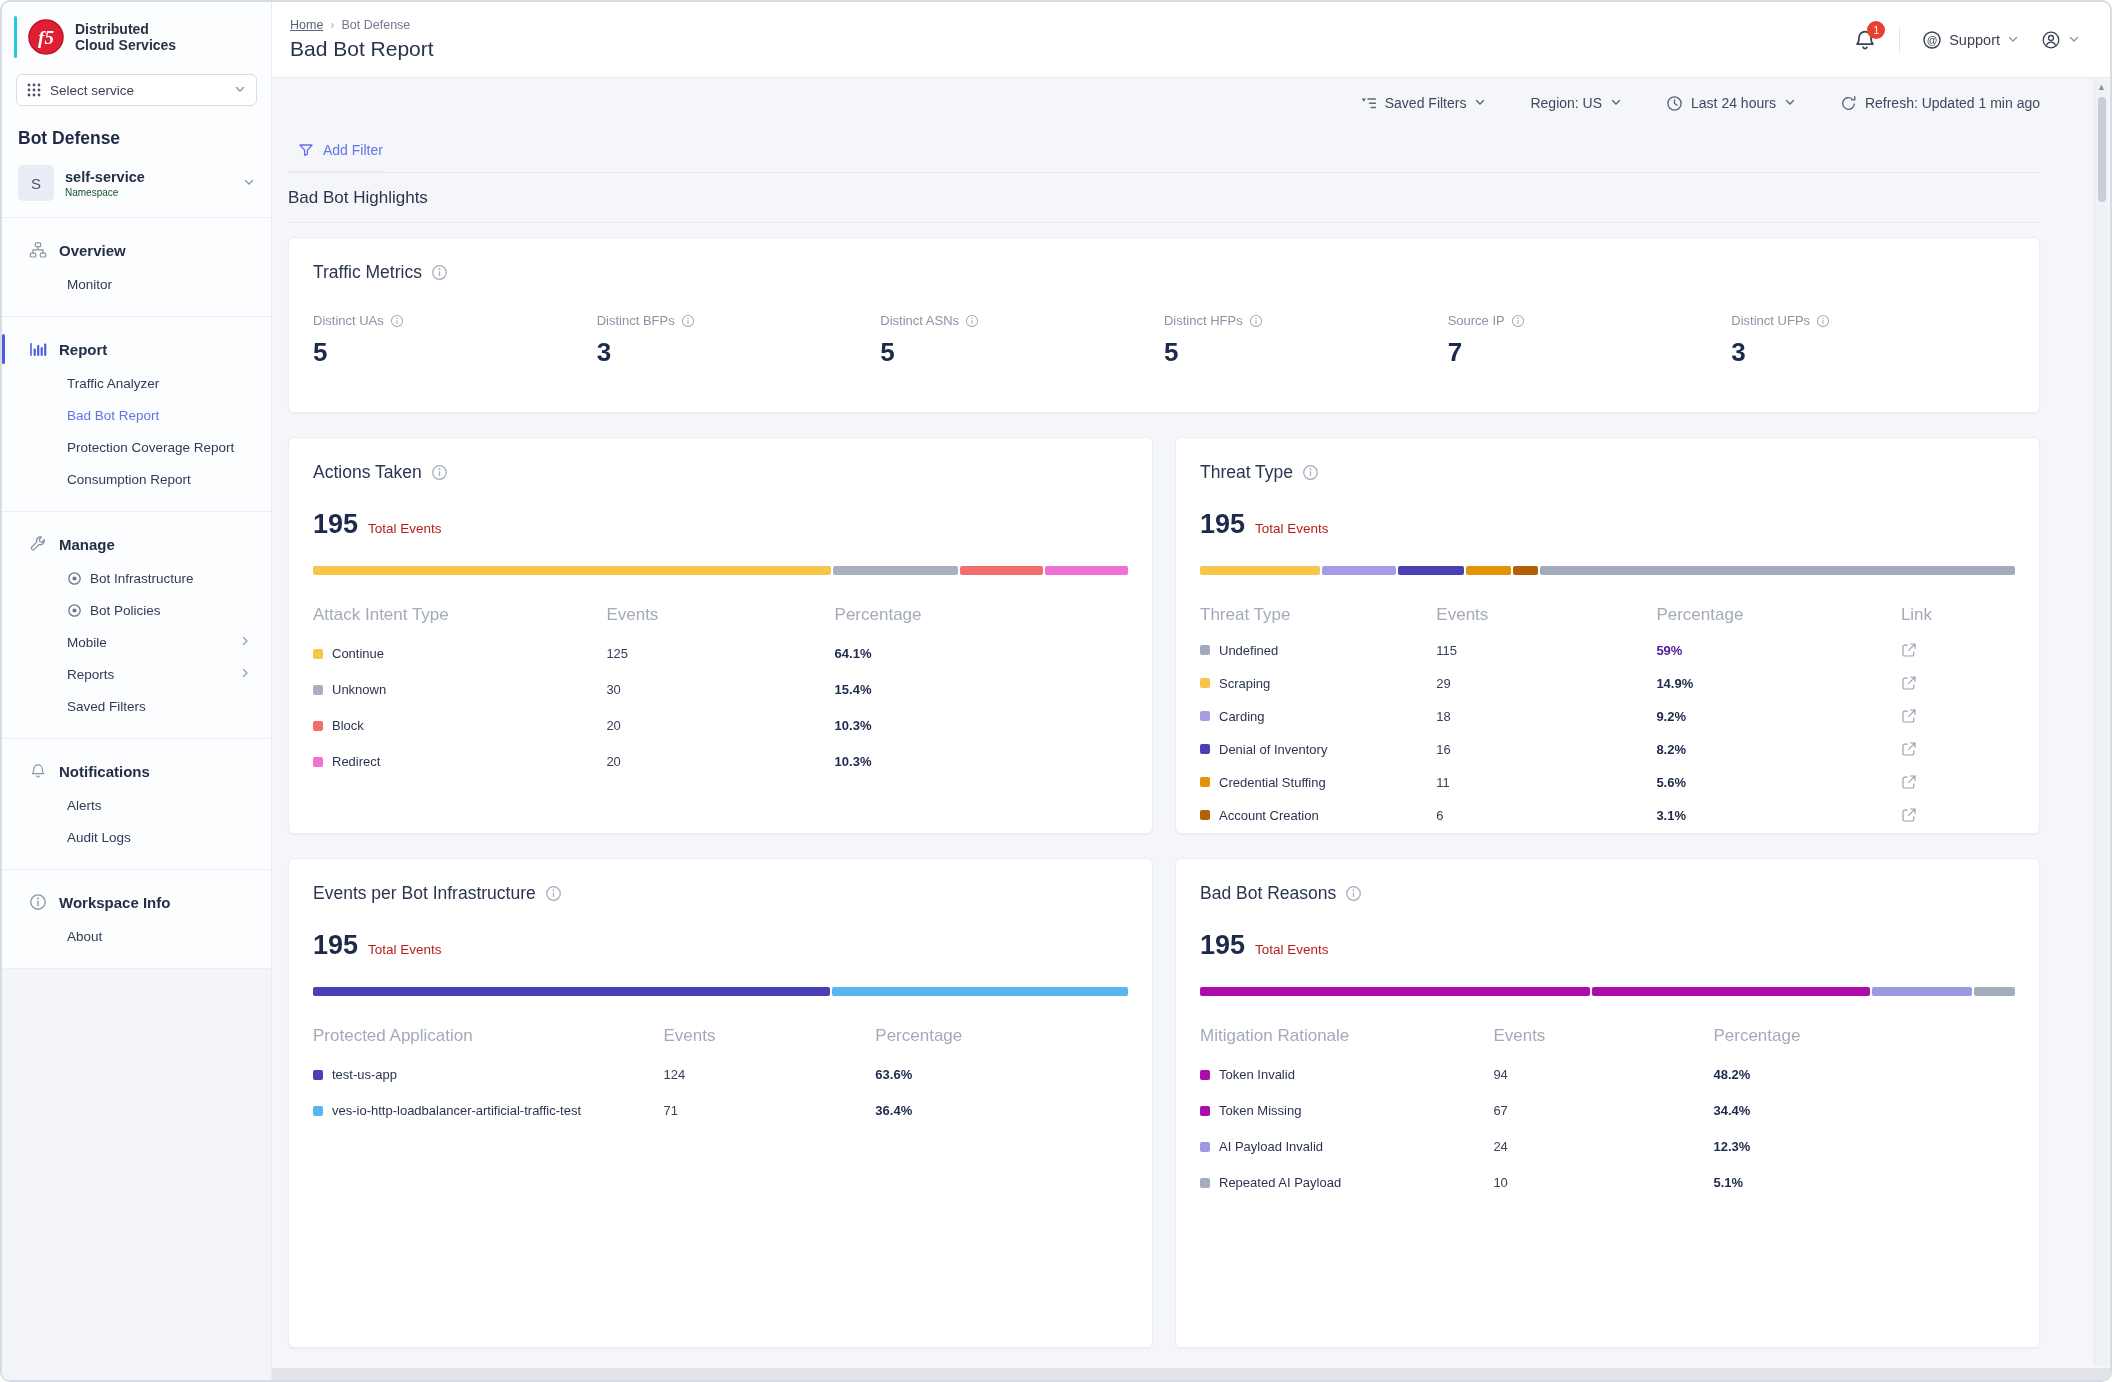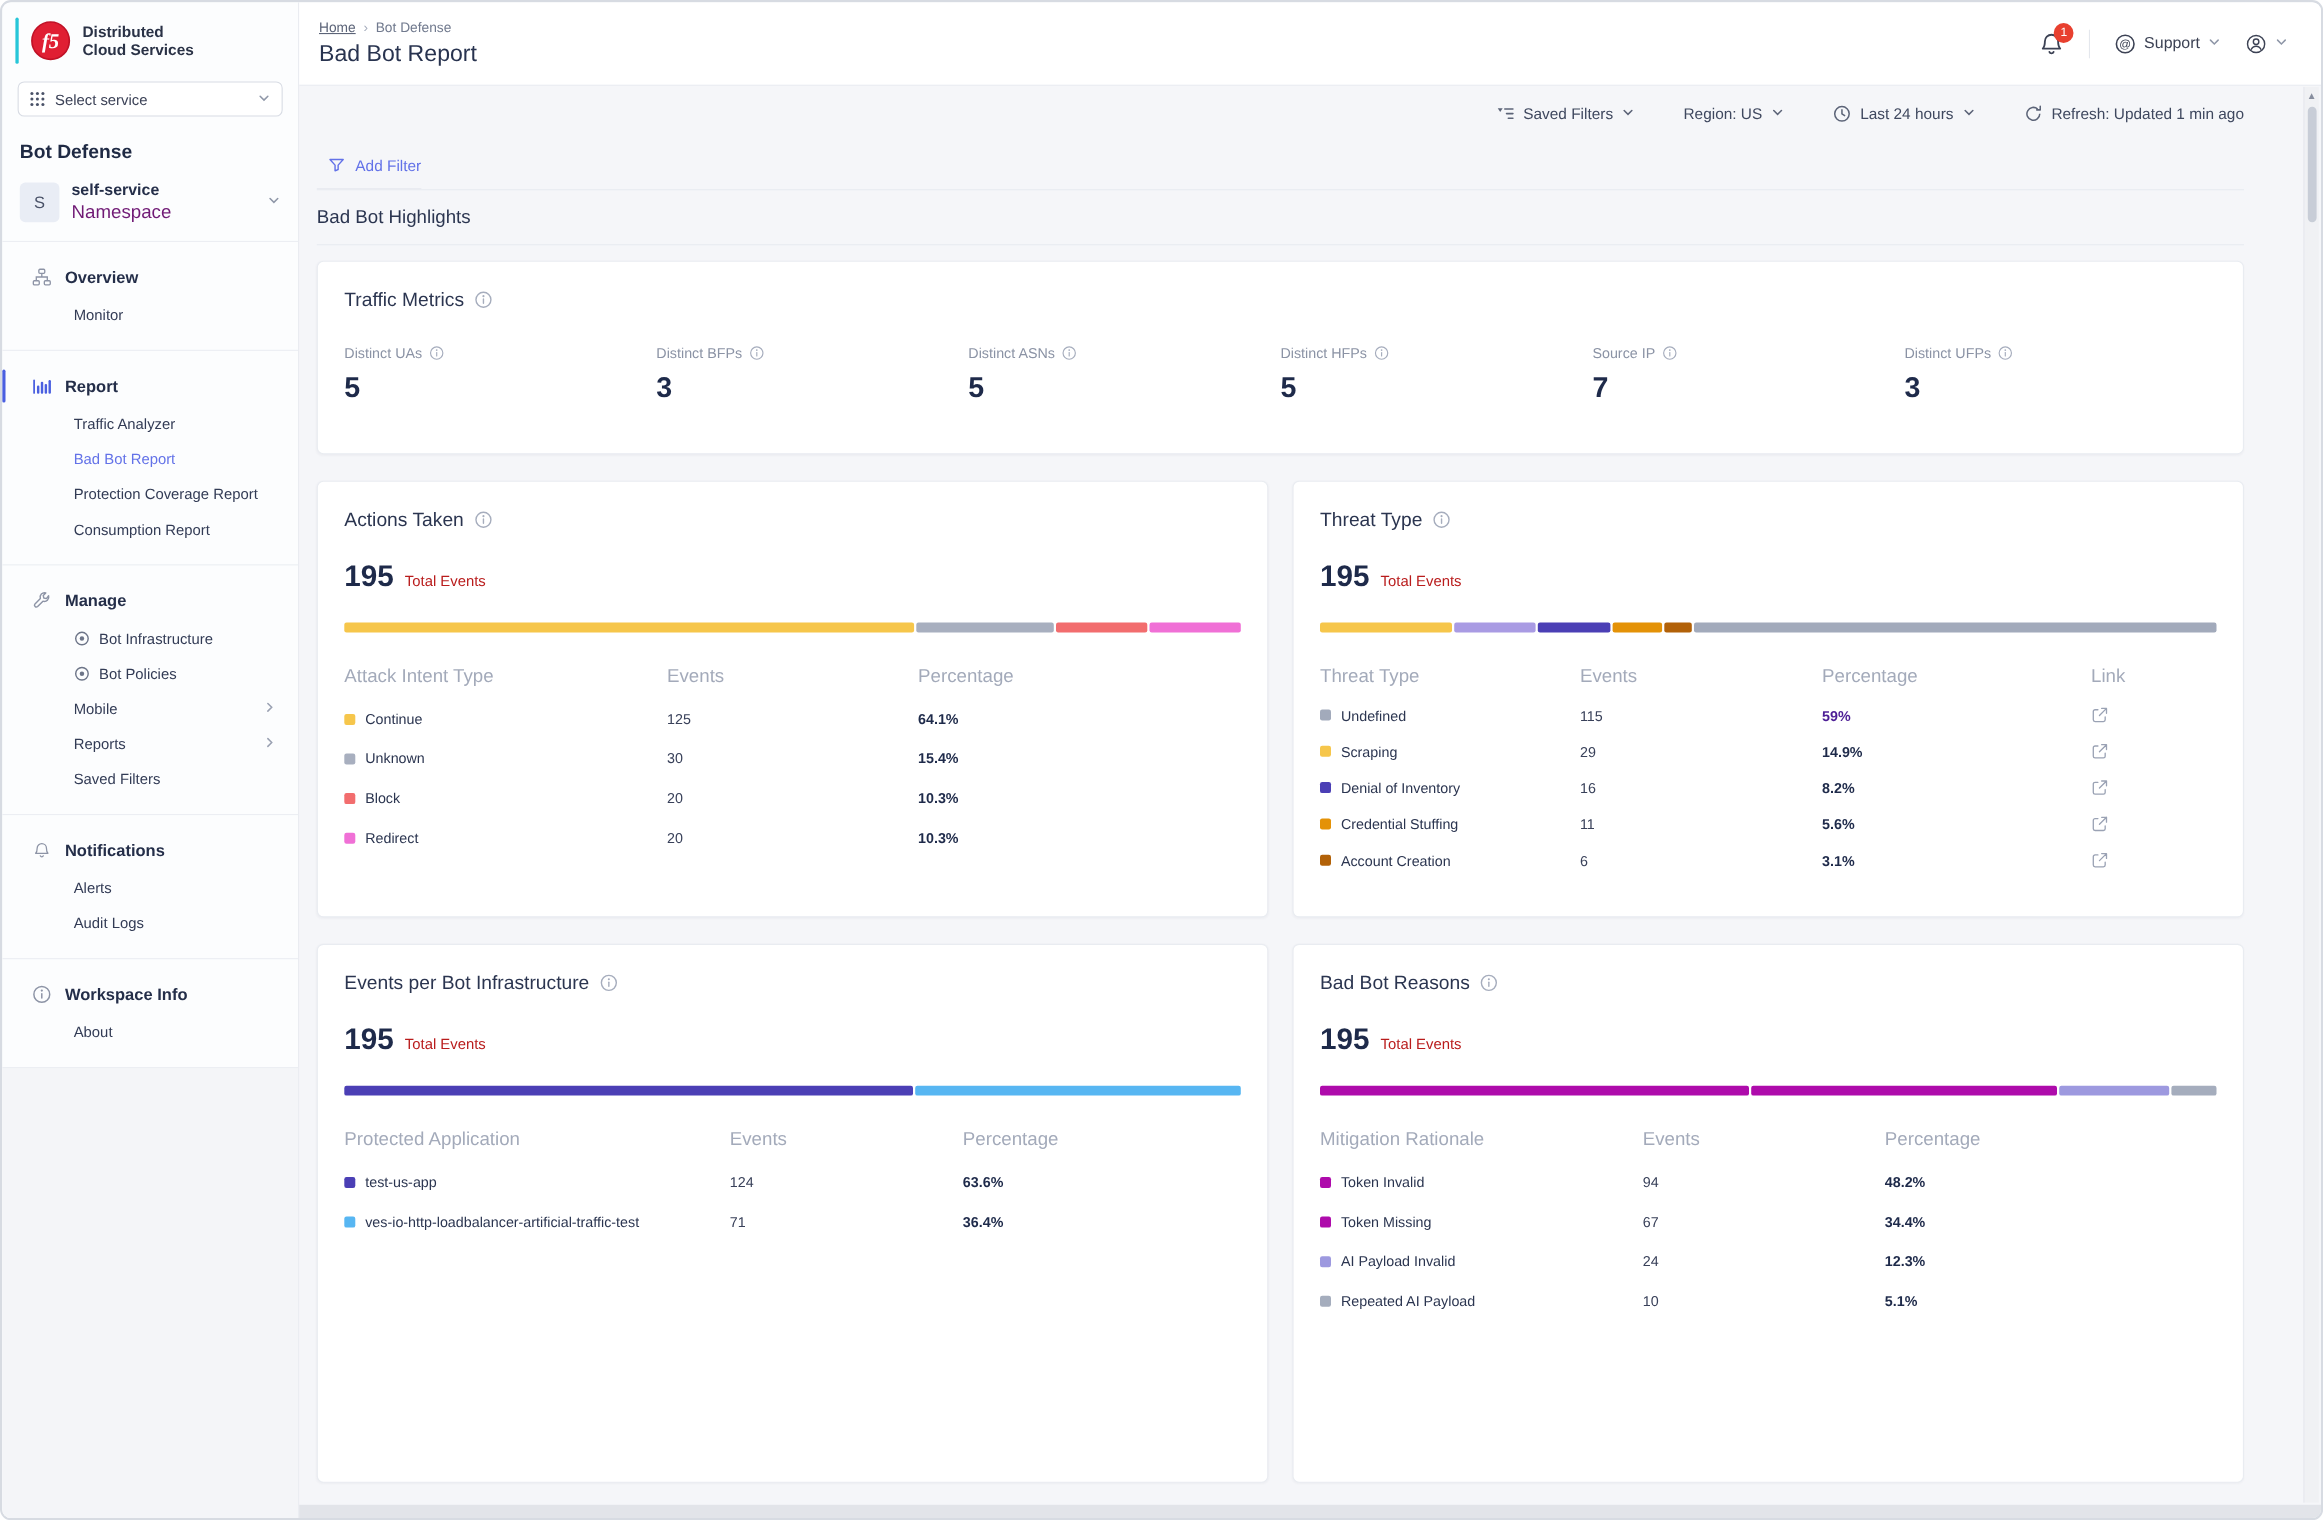--- a/index.html
+++ b/index.html
@@ -10,21 +10,21 @@
   .logo-row{display:flex;align-items:center;gap:9px;padding:14px 14px 10px 12px;}
   .logo-accent{width:3px;height:42px;background:#27c6d8;border-radius:2px;}
   .f5-badge{width:40px;height:40px;flex:0 0 auto;}
   .brand-text{font-size:14px;font-weight:bold;color:#2a3246;line-height:1.15;}
   .select-service{margin:6px 14px 14px 14px;height:32px;border:1px solid #d8dce4;border-radius:6px;background:#fff;display:flex;align-items:center;gap:9px;padding:0 10px;color:#3c4257;font-size:13.5px;cursor:pointer;}
   .select-service .chev{margin-left:auto;color:#8f97a8;}
   .ws-title{padding:8px 16px 6px 16px;font-size:17.5px;font-weight:bold;color:#1f2a44;}
   .ns-row{display:flex;align-items:center;gap:11px;padding:10px 16px 16px 16px;cursor:pointer;}
   .ns-avatar{width:36px;height:36px;border-radius:5px;background:#e9edf5;color:#4a5268;display:flex;align-items:center;justify-content:center;font-size:15px;}
   .ns-name{font-size:14.5px;font-weight:bold;color:#242e49;}
-  .ns-type{font-size:17px;color:#701a75;margin-top:2px;}
+  .ns-type{font-size:10px;color:#14532d;margin-top:2px;}
   .ns-row .chev{margin-left:auto;color:#8f97a8;}
   .side-nav{flex:0 0 auto;}
   .side-section{padding:14px 0 16px 0;border-top:1px solid #eceef3;position:relative;}
   .side-head{display:flex;align-items:center;gap:12px;height:36px;padding:0 16px 0 26px;cursor:pointer;position:relative;}
   .side-head .abar{position:absolute;left:0;top:3px;bottom:3px;width:3px;border-radius:2px;background:transparent;}
   .side-section.active .side-head .abar{background:#4a5fe0;}
   .sicon{width:19px;height:19px;color:#8d94a6;display:flex;align-items:center;justify-content:center;}
   .sicon.blue{color:#4a5fe0;}
   .sicon svg{width:18px;height:18px;}
   .slbl{font-size:15px;font-weight:bold;color:#242e49;}
@@ -564,20 +564,34 @@
               <div class="cell-pct" style="">14.9%</div>
               <div class="cell-lnk">
                 <svg viewBox="0 0 16 16" fill="none" stroke="currentColor" stroke-width="1.2" stroke-linecap="round" stroke-linejoin="round">
                   <path d="M6.2 3.2H3.6A1.6 1.6 0 0 0 2 4.8v7.6A1.6 1.6 0 0 0 3.6 14h7.6a1.6 1.6 0 0 0 1.6-1.6V9.8"></path>
                   <path d="M9.6 2H14v4.4M14 2L7.6 8.4"></path>
                 </svg>
               </div>
             </div>
             <div class="trow">
               <div class="cell-lbl">
+      <span class="chip" style="background:#a99be3"></span>
+      <span>Carding</span>
+              </div>
+              <div class="cell-ev">18</div>
+              <div class="cell-pct" style="">9.2%</div>
+              <div class="cell-lnk">
+                <svg viewBox="0 0 16 16" fill="none" stroke="currentColor" stroke-width="1.2" stroke-linecap="round" stroke-linejoin="round">
+                  <path d="M6.2 3.2H3.6A1.6 1.6 0 0 0 2 4.8v7.6A1.6 1.6 0 0 0 3.6 14h7.6a1.6 1.6 0 0 0 1.6-1.6V9.8"></path>
+                  <path d="M9.6 2H14v4.4M14 2L7.6 8.4"></path>
+                </svg>
+              </div>
+            </div>
+            <div class="trow">
+              <div class="cell-lbl">
       <span class="chip" style="background:#4b3fb5"></span>
       <span>Denial of Inventory</span>
               </div>
               <div class="cell-ev">16</div>
               <div class="cell-pct" style="">8.2%</div>
               <div class="cell-lnk">
                 <svg viewBox="0 0 16 16" fill="none" stroke="currentColor" stroke-width="1.2" stroke-linecap="round" stroke-linejoin="round">
                   <path d="M6.2 3.2H3.6A1.6 1.6 0 0 0 2 4.8v7.6A1.6 1.6 0 0 0 3.6 14h7.6a1.6 1.6 0 0 0 1.6-1.6V9.8"></path>
                   <path d="M9.6 2H14v4.4M14 2L7.6 8.4"></path>
                 </svg>

